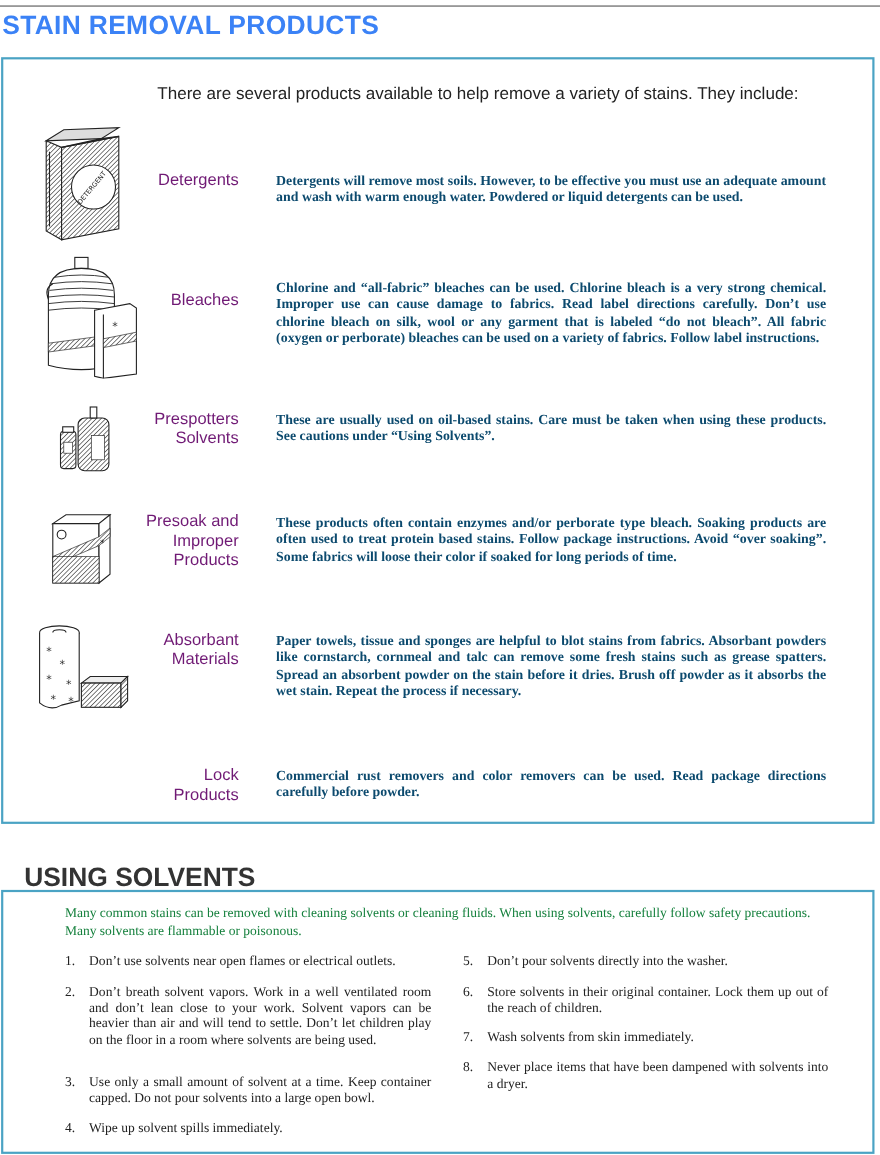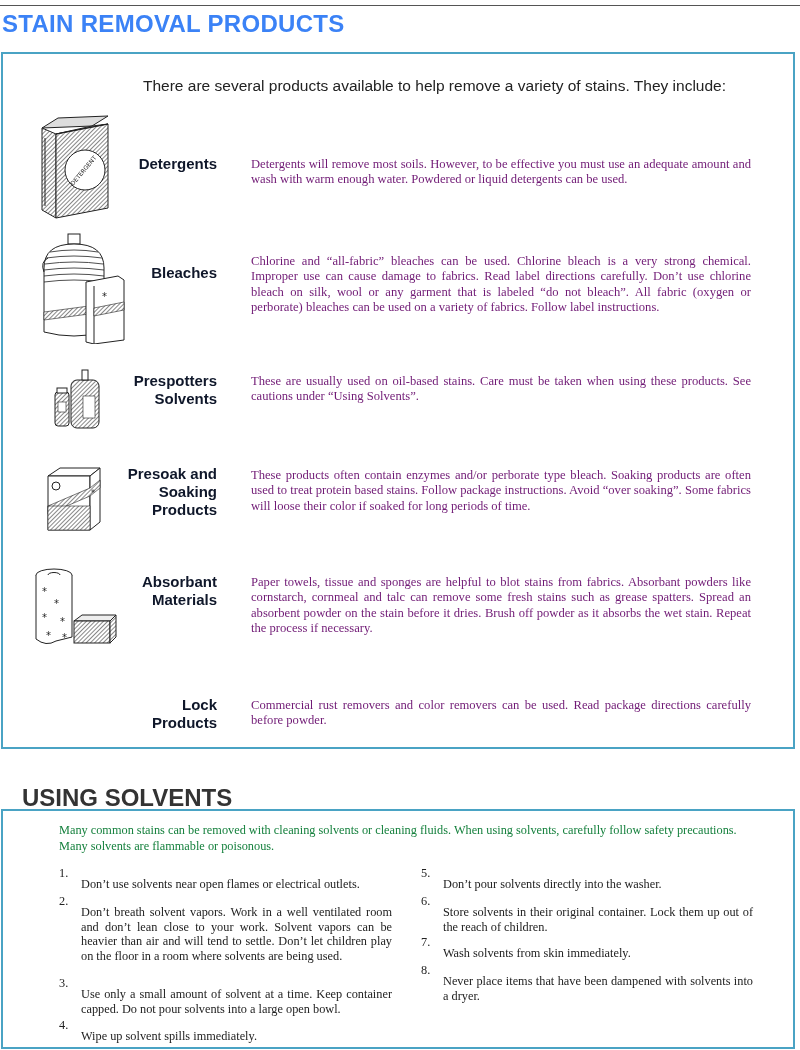--- a/index.html
+++ b/index.html
@@ -14,42 +14,42 @@
     color: #3b82f6; letter-spacing: 0.3px;
   }
   .box1 {
     position: absolute; left: 1px; top: 52px; width: 794px; height: 697px;
     border: 2px solid #4aa3c4; box-sizing: border-box;
   }
   .intro {
     position: absolute; left: 143px; top: 77px; font-size: 15.5px; color: #222; white-space: nowrap;
   }
   .label {
-    position: absolute; right: 583px; text-align: right; font-weight: bold; font-size: 15px;
-    color: #0f172a; line-height: 18px;
+    position: absolute; right: 583px; text-align: right; font-weight: normal; font-size: 15px;
+    color: #701a75; line-height: 18px;
   }
   .desc {
     position: absolute; left: 251px; width: 500px; font-family: "Liberation Serif", serif;
-    font-size: 12.6px; line-height: 15.3px; color: #701a75; text-align: justify;
+    font-size: 12.6px; line-height: 15.3px; color: #0c4a6e; text-align: justify; font-weight: bold;
   }
   .illus { position: absolute; }
   .h2 {
     position: absolute; left: 6px; top: 768px; margin: 16px; font-weight: bold; font-size: 24px; color: #333;
   }
   .box2 {
     position: absolute; left: 1px; top: 809px; width: 794px; height: 240px;
     border: 2px solid #4aa3c4; box-sizing: border-box;
   }
   .sol-intro {
     position: absolute; left: 59px; top: 823px; width: 696px; font-family: "Liberation Serif", serif;
     font-size: 12.3px; line-height: 15.5px; color: #15803d;
   }
   .item { position: absolute; font-family: "Liberation Serif", serif; font-size: 12.3px; line-height: 14.6px; color: #222; }
   .item .num { position: absolute; left: 0; top: 0; width: 20px; }
-  .item .txt { display: block; margin-left: 22px; text-align: justify; margin-top: 11px; }
+  .item .txt { display: block; margin-left: 22px; text-align: justify; }
 </style>
 </head>
 <body>
 
 <div class="top-rule"></div>
 <h1 class="h1">STAIN REMOVAL PRODUCTS</h1>
 
 <div class="box1"></div>
 <div class="intro">There are several products available to help remove a variety of stains. They include:</div>
 
@@ -129,21 +129,21 @@
 </div>
 <div class="label" style="top:264px">
   <div>Bleaches</div>
 </div>
 <div class="label" style="top:372px">
   <div>Prespotters</div>
   <div>Solvents</div>
 </div>
 <div class="label" style="top:465px">
   <div>Presoak and</div>
-  <div>Soaking</div>
+  <div>Improper</div>
   <div>Products</div>
 </div>
 <div class="label" style="top:573px">
   <div>Absorbant</div>
   <div>Materials</div>
 </div>
 <div class="label" style="top:696px">
   <div>Lock</div>
   <div>Products</div>
 </div>

